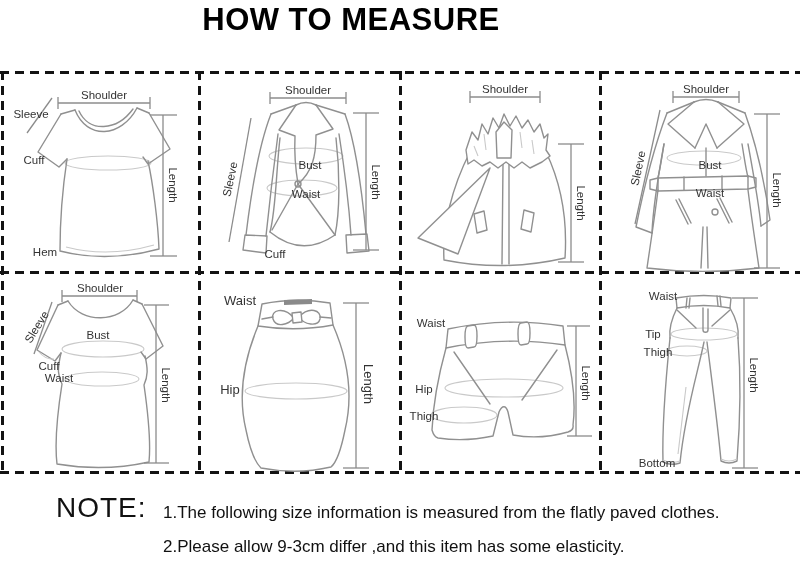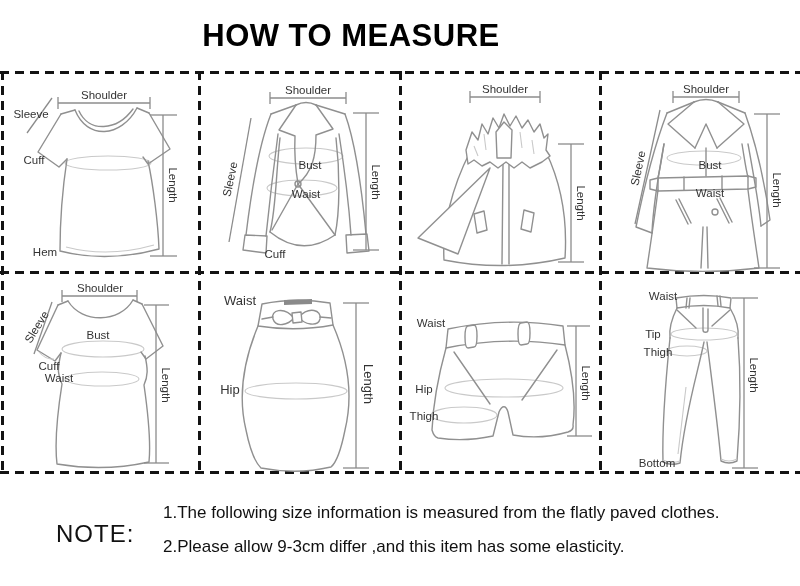--- a/index.html
+++ b/index.html
@@ -1,33 +1,33 @@
 <!DOCTYPE html>
 <html><head>
 <meta charset="utf-8">
 <style>
   html,body{margin:0;padding:0;background:#fff;}
   .page{position:relative;width:800px;height:586px;background:#fff;overflow:hidden;
         font-family:"Liberation Sans","DejaVu Sans",sans-serif;}
-  .title{position:absolute;top:18px;left:0;width:702px;text-align:center;
+  .title{position:absolute;top:2px;left:0;width:702px;text-align:center;
          font-size:31px;font-weight:bold;letter-spacing:.5px;color:#000;}
   
   .hline{position:absolute;height:3px;
          background:repeating-linear-gradient(to right,#131313 0 9px,transparent 9px 15px);}
   .vline{position:absolute;width:3px;
          background:repeating-linear-gradient(to bottom,#131313 0 9px,transparent 9px 15px);}
   .panel{position:absolute;width:200px;height:200px;}
   
   .g{stroke:#909090;stroke-width:1.4;fill:none;stroke-linecap:round;stroke-linejoin:round;}
   .gf{stroke:#909090;stroke-width:1.4;fill:#fff;stroke-linejoin:round;}
   .faint{stroke:#c9c9c9;stroke-width:1.1;fill:none;}
   .m{stroke:#8c8c8c;stroke-width:1.3;fill:none;}
   .lbl{font-family:"Liberation Sans","DejaVu Sans",sans-serif;font-size:11.5px;fill:#333;}
   .lbl-big{font-family:"Liberation Sans","DejaVu Sans",sans-serif;font-size:13px;fill:#333;}
-  .note-heading{position:absolute;left:56px;top:520px;font-size:24px;color:#111;letter-spacing:1px;}
+  .note-heading{position:absolute;left:56px;top:492px;font-size:28px;color:#111;letter-spacing:1px;}
   .note-line{position:absolute;left:163px;font-size:17px;color:#111;}
   .note-line.l1{top:503px;}
   .note-line.l2{top:537px;}
 </style>
 </head>
 <body>
 
 <div class="page">
 
   <div class="title">HOW TO MEASURE</div>

